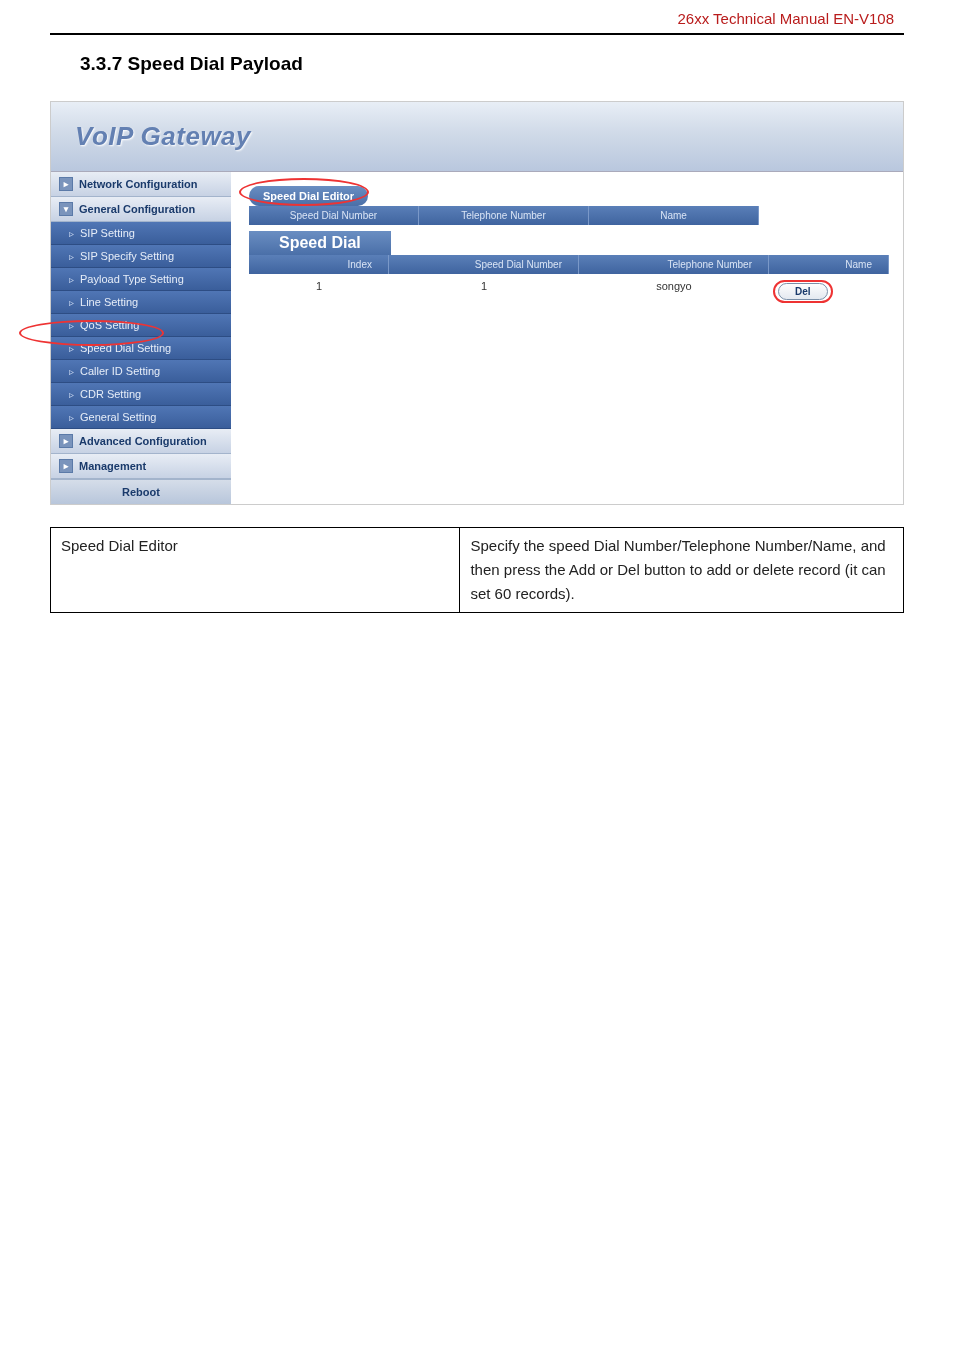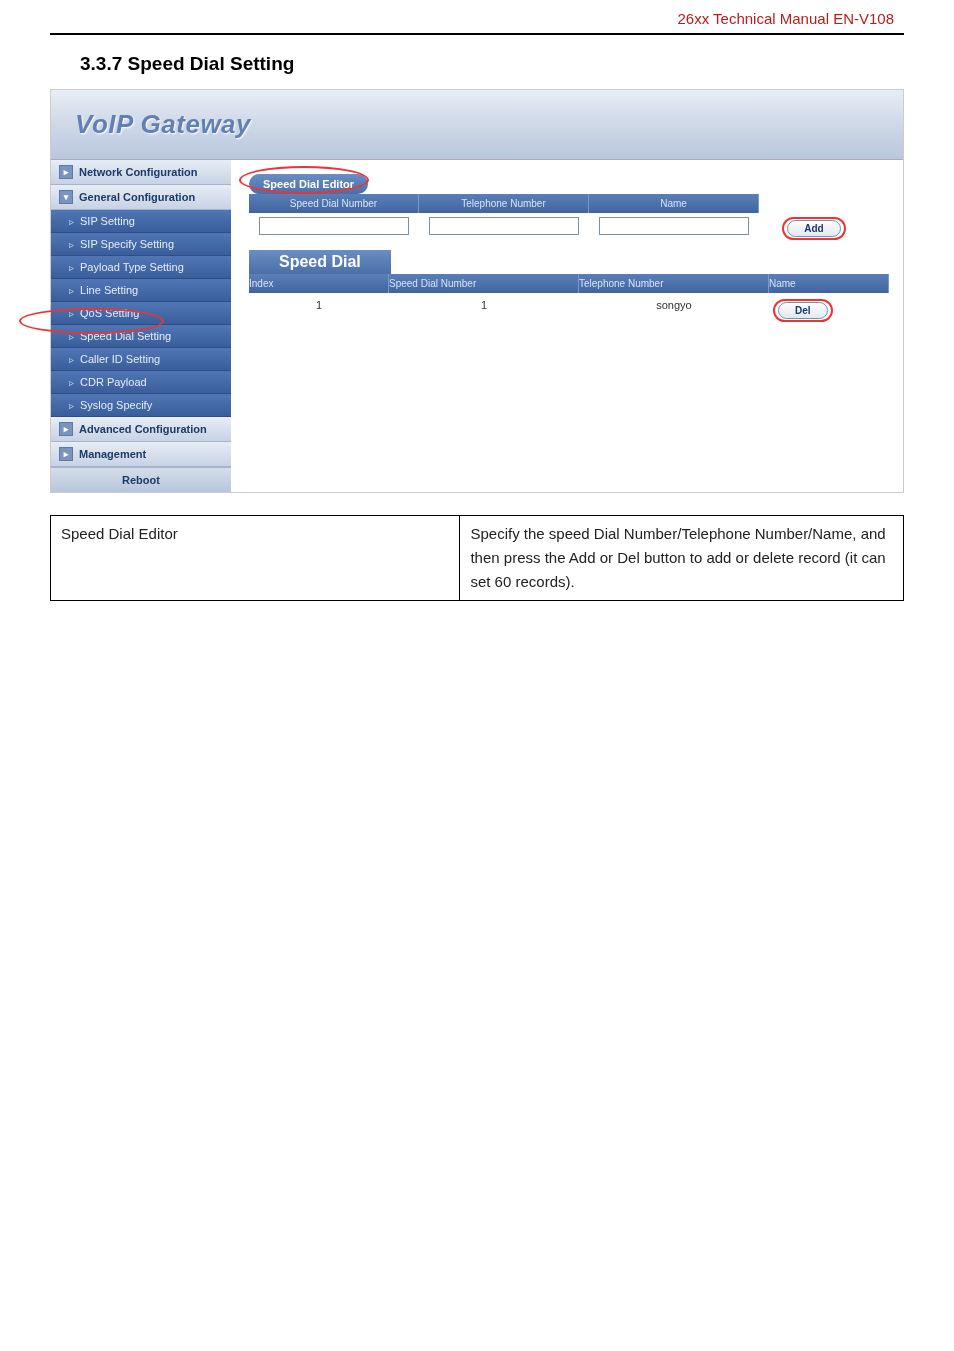--- a/index.html
+++ b/index.html
@@ -19,21 +19,21 @@
       border-top: 2px solid #000;
       margin: 0 50px 18px 50px;
     }
     .section-title {
       font-size: 19px;
       font-weight: bold;
       padding: 0 0 10px 80px;
       color: #000;
     }
     .app-window {
-      margin: 4px 50px;
+      margin: 16px 50px;
       border: 1px solid #ccc;
       background: #fef9c3;
     }
     .app-banner {
       height: 70px;
       background: linear-gradient(to bottom, #e8eef6 0%, #d0dae8 45%, #b9c7de 100%);
       display: flex;
       align-items: center;
       padding-left: 24px;
       border-bottom: 1px solid #aab;
@@ -184,22 +184,22 @@
       margin-top: 6px;
     }
     .dial-table-header {
       display: grid;
       grid-template-columns: 140px 190px 190px 120px;
       font-size: 10px;
     }
     .dial-th {
       background: linear-gradient(to bottom, #5a7fb8, #3f649f);
       color: #d9e4f5;
-      text-align: left;
-      padding: 4px 0;
+      text-align: right;
+      padding: 4px 16px;
       border-right: 1px solid #7a98c8;
     }
     .dial-row {
       display: grid;
       grid-template-columns: 140px 190px 190px 60px 60px;
       font-size: 11px;
       background: #fff;
     }
     .dial-td {
       text-align: center;
@@ -220,21 +220,21 @@
       line-height: 1.6;
     }
     .desc-table td:first-child { width: 48%; }
   </style>
 </head>
 <body>
 
 <div class="doc-header">26xx Technical Manual EN-V108</div>
 <hr class="hr-dark">
 
-<div class="section-title">3.3.7 Speed Dial Setting</div>
+<div class="section-title">3.3.7 Speed Dial Payload</div>
 
 <div class="app-window">
   <div class="app-banner">
     <span class="app-banner-title">VoIP  Gateway</span>
   </div>
   <div class="app-body">
     <div class="sidebar">
       <div class="nav-header">
         <span class="expand-icon">▸</span>
         <span>Network Configuration</span>
@@ -267,25 +267,25 @@
       <div class="nav-sub active">
         <span class="arrow">▹</span>
         <span>Speed Dial Setting</span>
       </div>
       <div class="nav-sub">
         <span class="arrow">▹</span>
         <span>Caller ID Setting</span>
       </div>
       <div class="nav-sub">
         <span class="arrow">▹</span>
-        <span>CDR Payload</span>
-      </div>
-      <div class="nav-sub">
-        <span class="arrow">▹</span>
-        <span>Syslog Specify</span>
+        <span>CDR Setting</span>
+      </div>
+      <div class="nav-sub">
+        <span class="arrow">▹</span>
+        <span>General Setting</span>
       </div>
 
       <div class="nav-header">
         <span class="expand-icon">▸</span>
         <span>Advanced Configuration</span>
       </div>
       <div class="nav-header">
         <span class="expand-icon">▸</span>
         <span>Management</span>
       </div>
@@ -298,36 +298,20 @@
       <span class="circle-callout circle-editor"></span>
       <span class="circle-callout circle-speed-dial-nav"></span>
 
       <span class="speed-dial-editor-tab">Speed Dial Editor</span>
 
       <div class="editor-header-row">
         <div class="editor-header-cell">Speed Dial Number</div>
         <div class="editor-header-cell">Telephone Number</div>
         <div class="editor-header-cell">Name</div>
         <div></div>
-      </div>
-      <div class="editor-input-row">
-        <div class="editor-input-cell">
-          <input type="text" style="">
-        </div>
-        <div class="editor-input-cell">
-          <input type="text" style="">
-        </div>
-        <div class="editor-input-cell">
-          <input type="text" style="">
-        </div>
-        <div class="editor-input-cell">
-          <span class="btn-circle">
-            <button class="btn">Add</button>
-          </span>
-        </div>
       </div>
 
       <span class="speed-dial-tab">Speed Dial</span>
 
       <div class="dial-table-header">
         <div class="dial-th">Index</div>
         <div class="dial-th">Speed Dial Number</div>
         <div class="dial-th">Telephone Number</div>
         <div class="dial-th">Name</div>
       </div>

